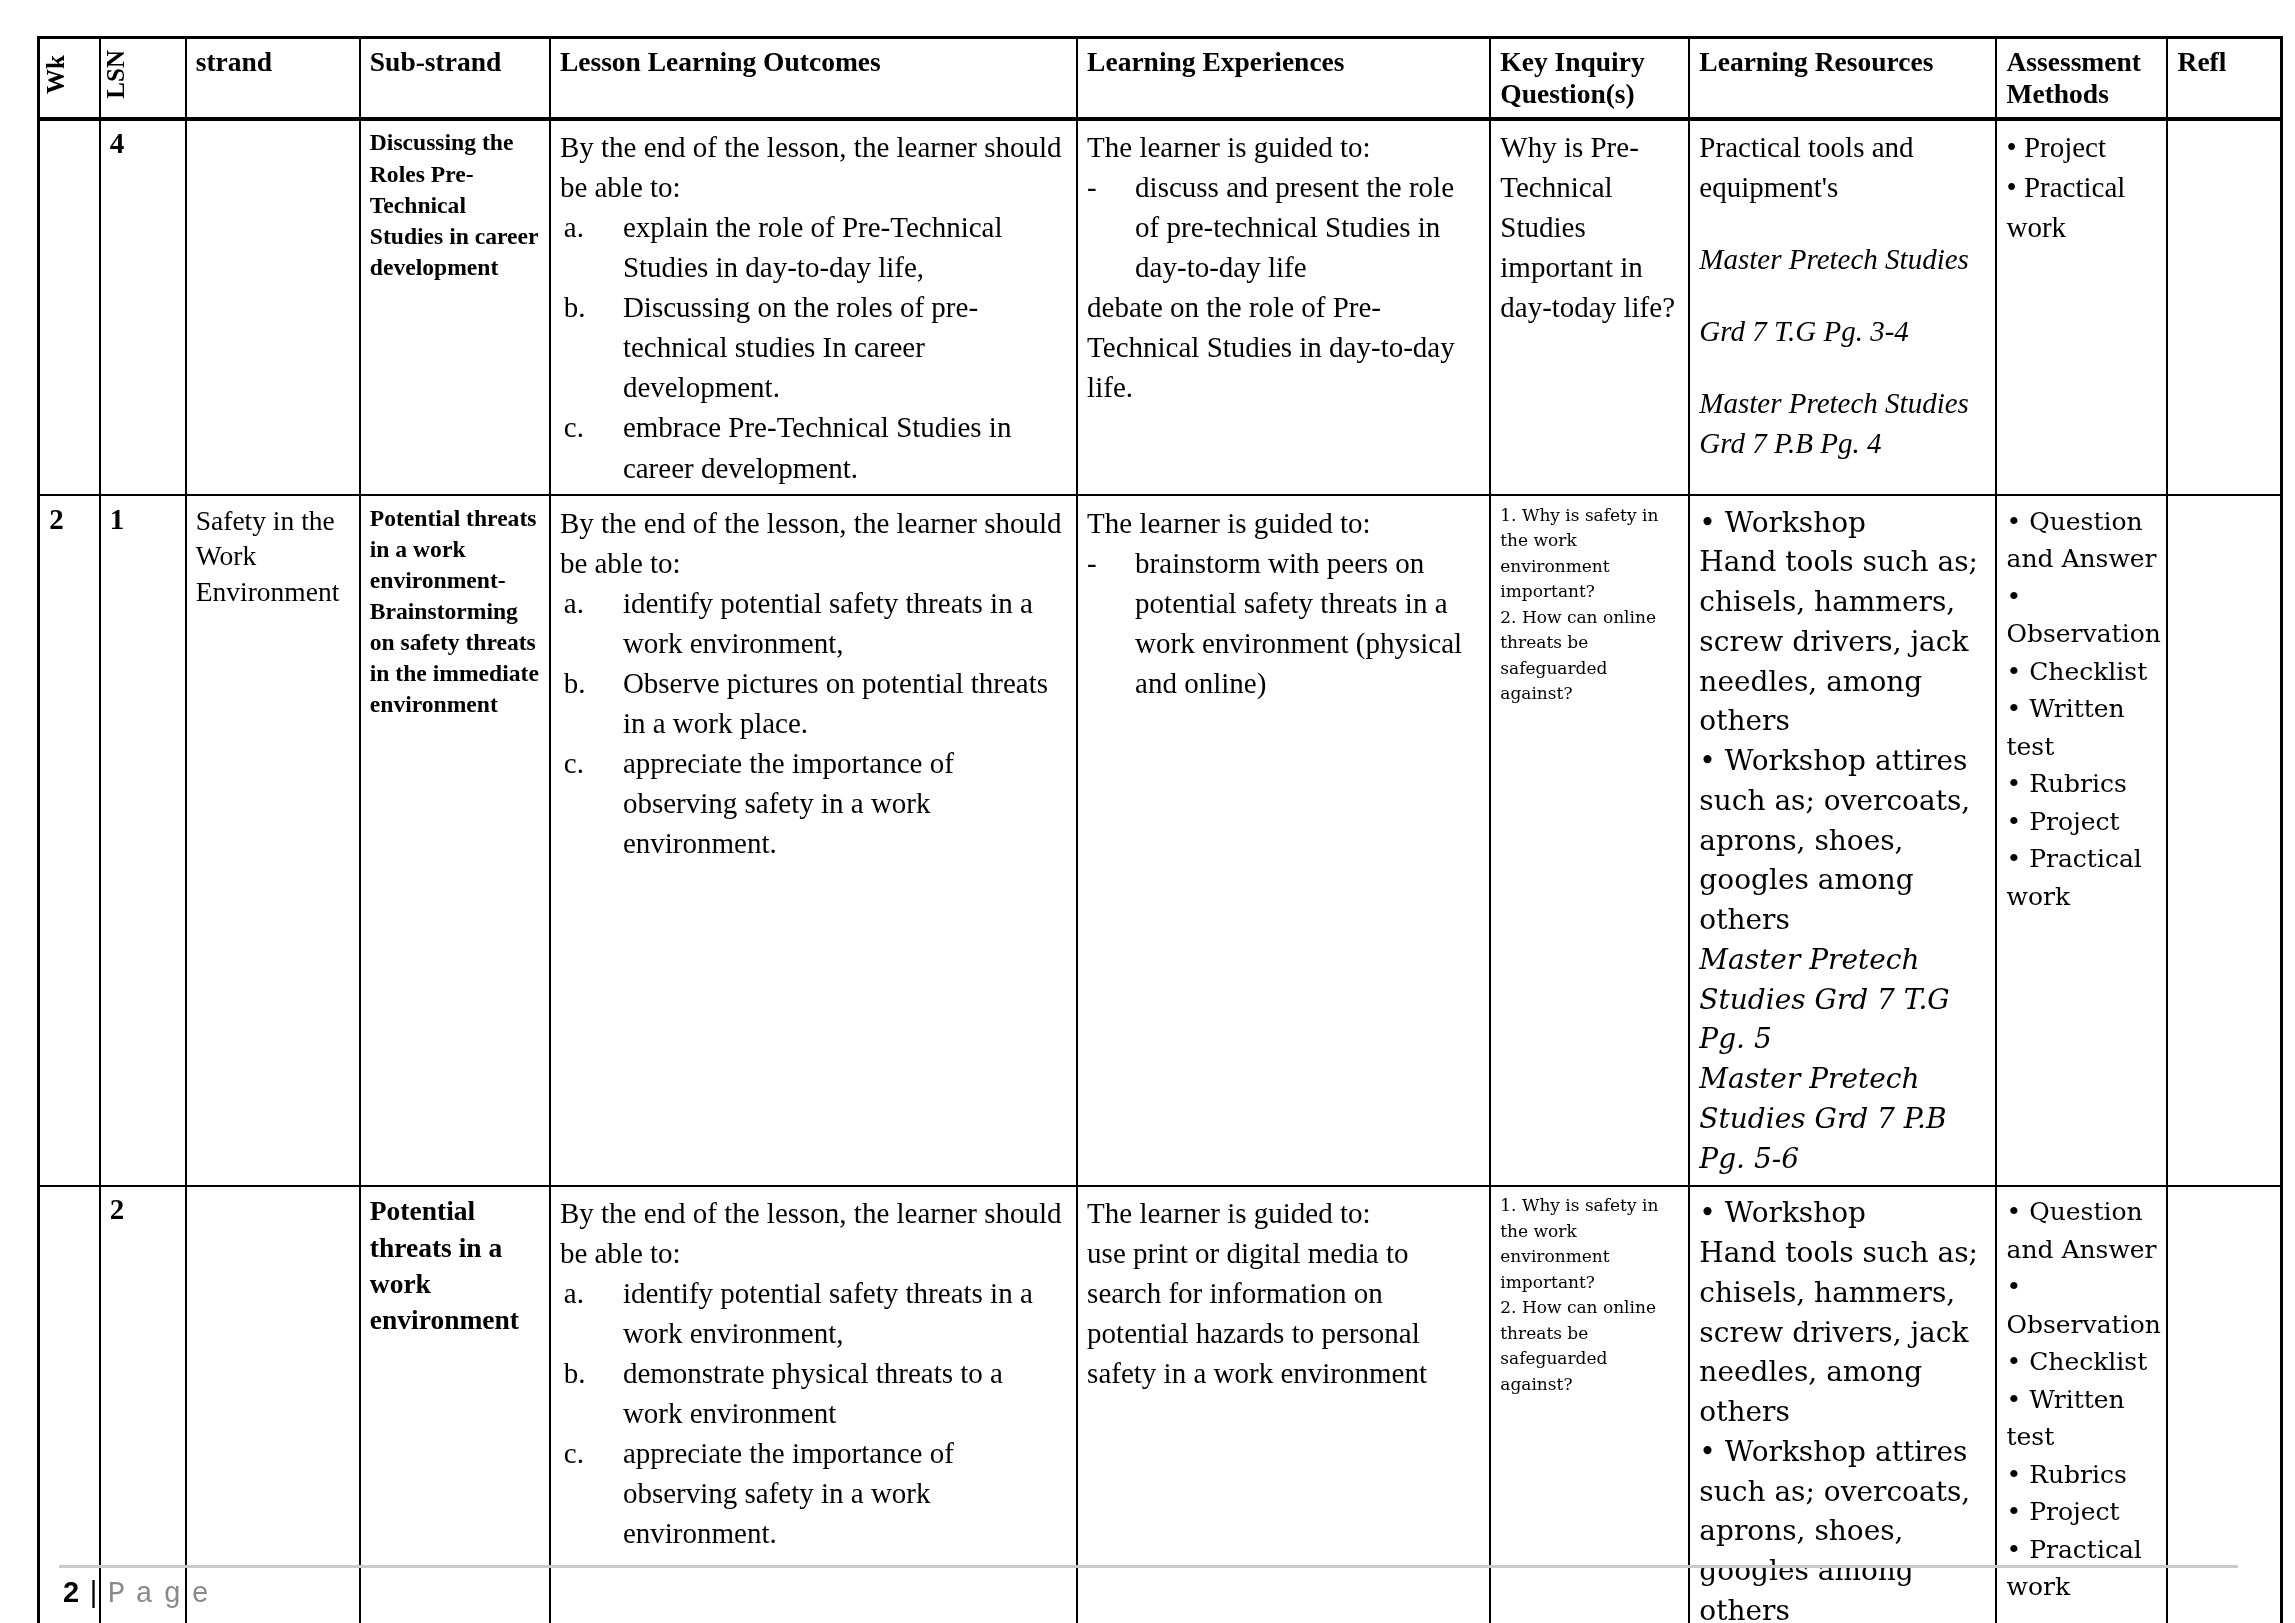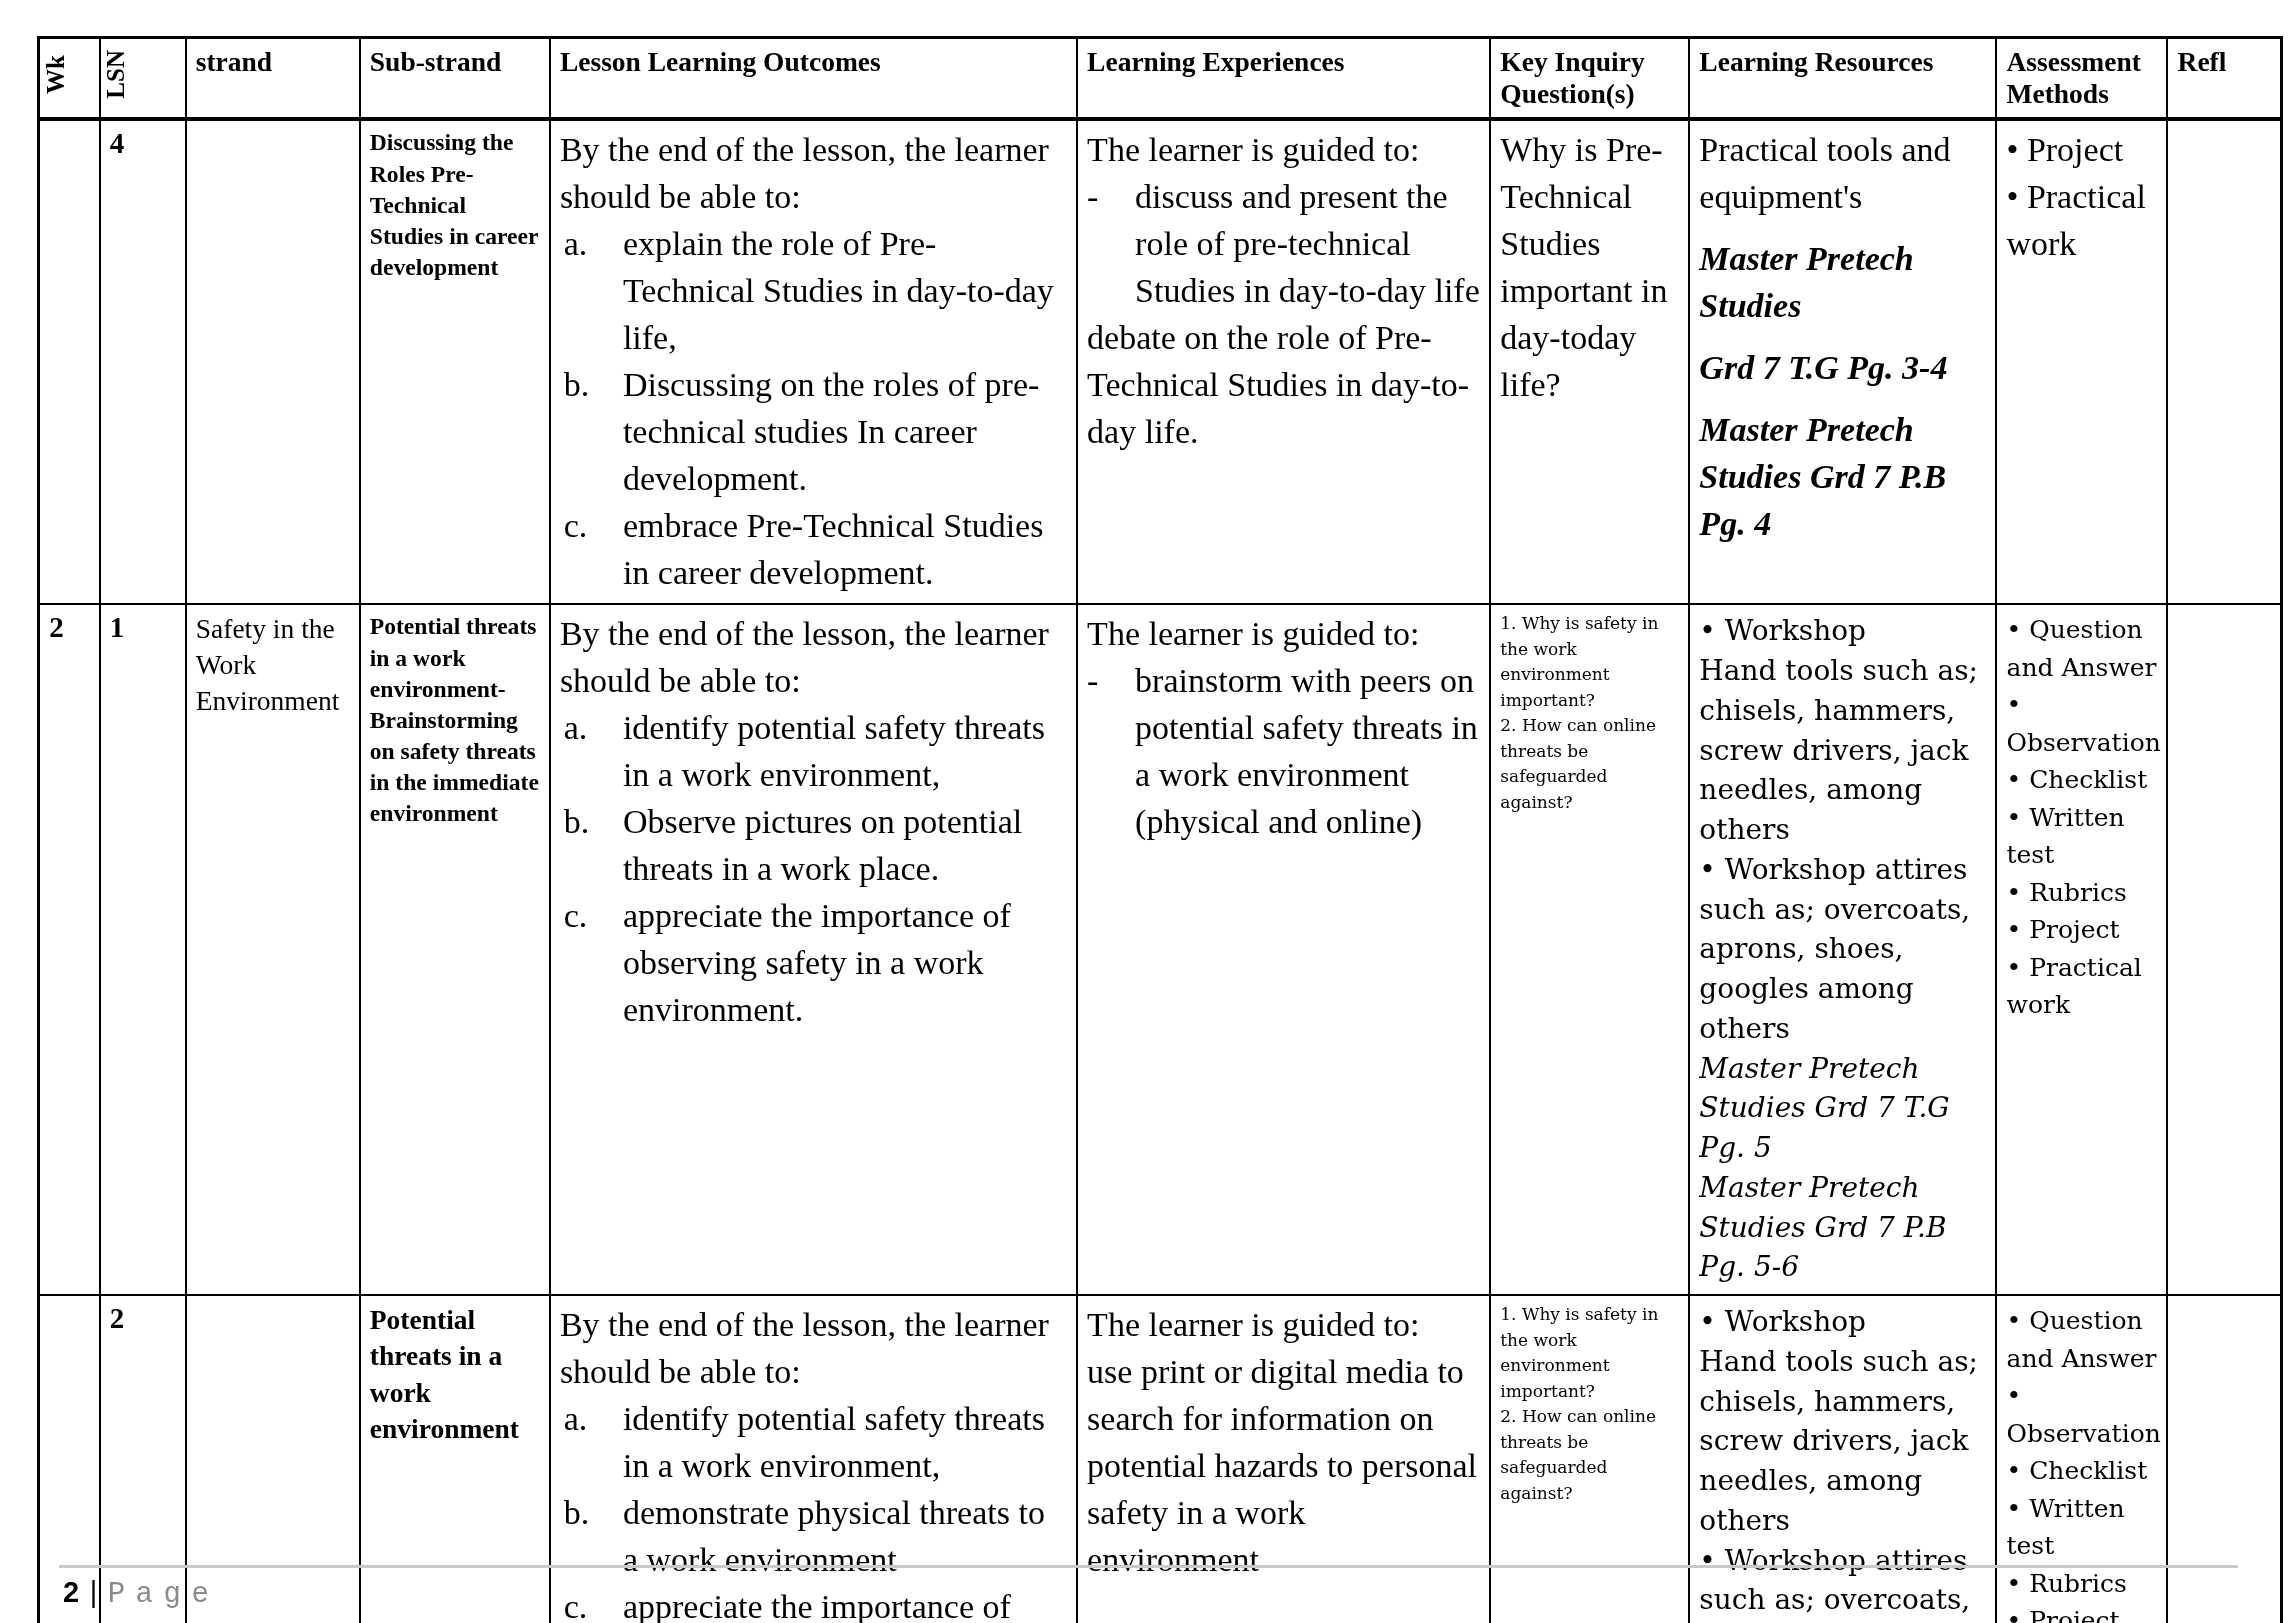--- a/index.html
+++ b/index.html
@@ -46,36 +46,36 @@
     writing-mode:vertical-rl;
     transform:rotate(180deg);
     font-weight:bold; font-size:25px; line-height:1;
   }
 
   .num{ font-weight:bold; font-size:29px; }
   .strand{ font-weight:normal; font-size:27.5px; line-height:1.3; overflow-wrap:anywhere; }
   .sub{ font-weight:bold; font-size:23.6px; line-height:1.32; overflow-wrap:anywhere; }
   .sub.big{ font-size:27.5px; }
 
-  .body{ font-size:34px; line-height:1.38; }
+  .body{ font-size:29px; line-height:1.38; }
   .intro{ margin:0; }
   .li{ position:relative; padding-left:63px; }
   .li .m{ position:absolute; left:3.9px; }
   .li.dash{ padding-left:48px; }
   .li.dash .m{ left:0px; }
   .para{ margin:0; }
 
   .georgia{ font-family:"DejaVu Serif", serif; }
   .kiq-g{ font-size:17px; line-height:1.5;border-radius:25px; }
   .res-g{ font-size:28px; line-height:1.42; }
   .ass-g{ font-size:25px; line-height:1.5; }
 
   .rb{ margin:0; }
   .rb.italic{ font-style:italic; }
-  .rb.gap{ margin-top:15px;font-weight:bold; }
+  .rb.gap{ margin-top:32px; }
 
   .footer-line{
     position:absolute; left:59px; top:1565px;
     width:2179px; height:3.3px; background:#c9c9c9;
   }
   .footer{
     position:absolute; left:63px; top:1576px;
     font-family:"Liberation Sans", sans-serif;
     font-size:29px;
   }

